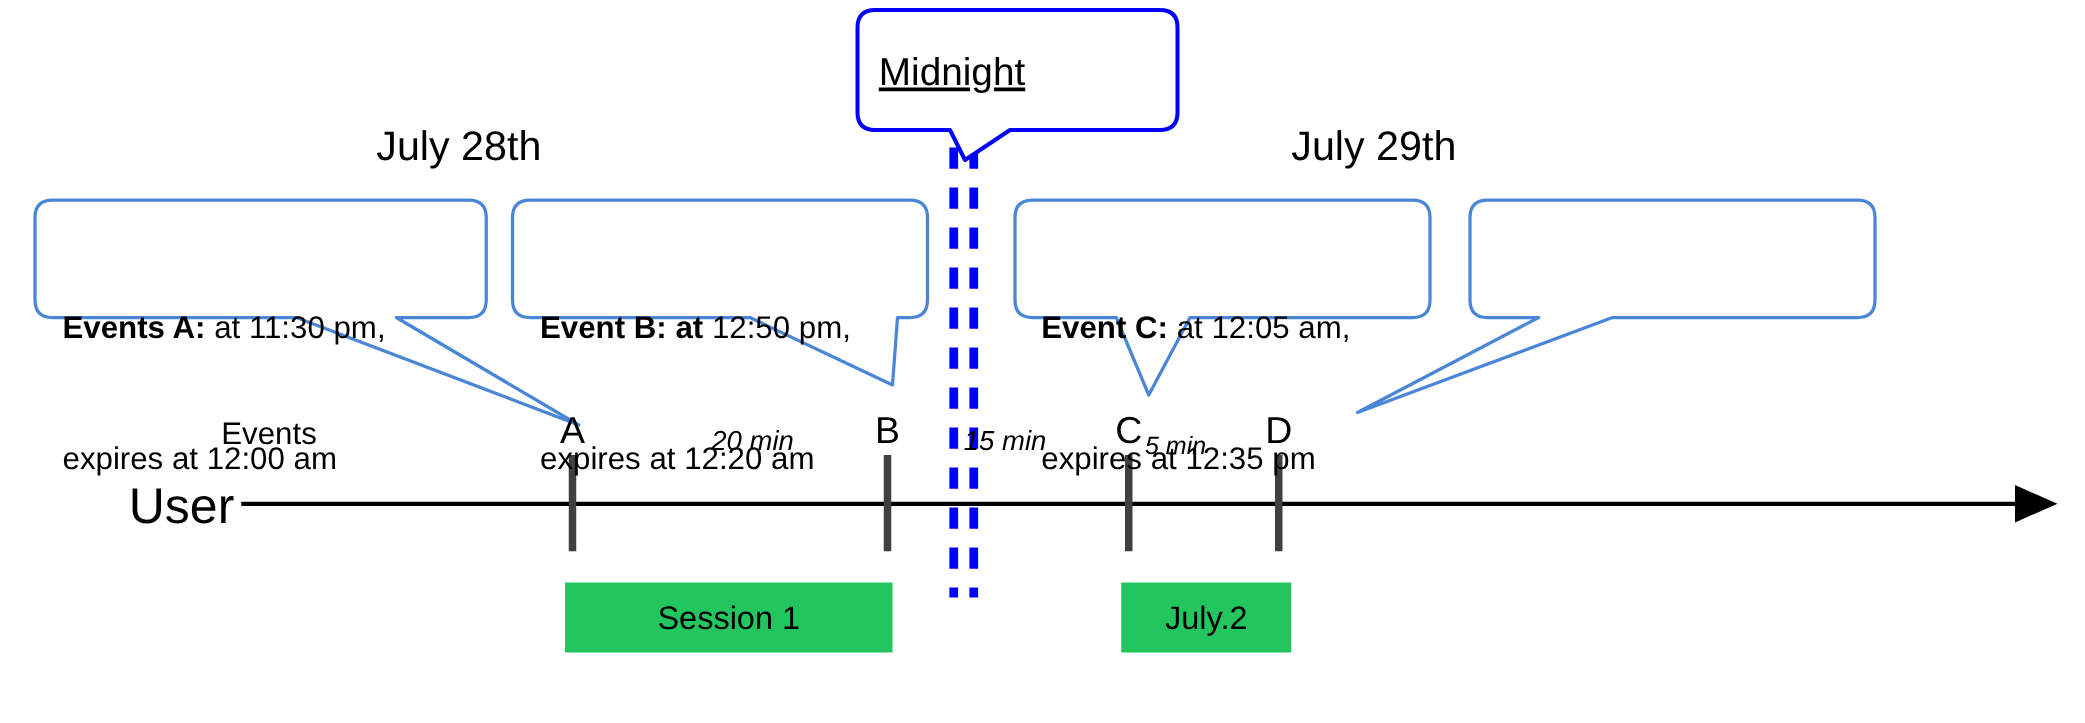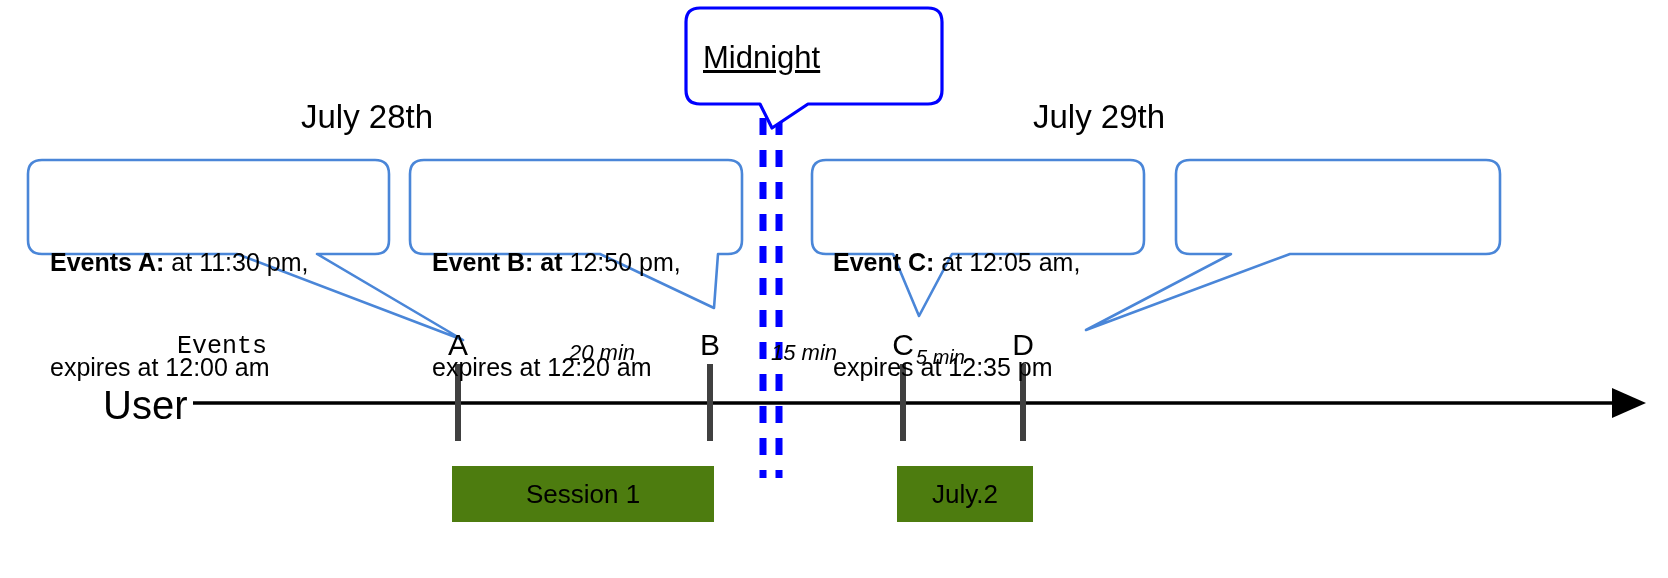--- a/index.html
+++ b/index.html
@@ -57,21 +57,20 @@
     color: #000000;
     white-space: pre;
   }
 
   
   .axis-label-events {
     position: absolute;
     font-size: 25px;
     line-height: 30px;
     white-space: pre;
-    font-family: Liberation Mono, monospace;
   }
   .axis-label-user {
     position: absolute;
     font-size: 40px;
     line-height: 38px;
     white-space: pre;
   }
 
   
   .tick-letter {
@@ -92,21 +91,21 @@
     font-style: italic;
   }
   .gap-label.small {
     font-size: 20px;
     line-height: 24px;
   }
 
   
   .session-box {
     position: absolute;
-    background: #4d7c0f;
+    background: #22c55e;
     display: flex;
     align-items: center;
     justify-content: center;
     font-size: 26px;
     color: #000000;
     white-space: pre;
   }
 </style>
 </head>
 <body>

